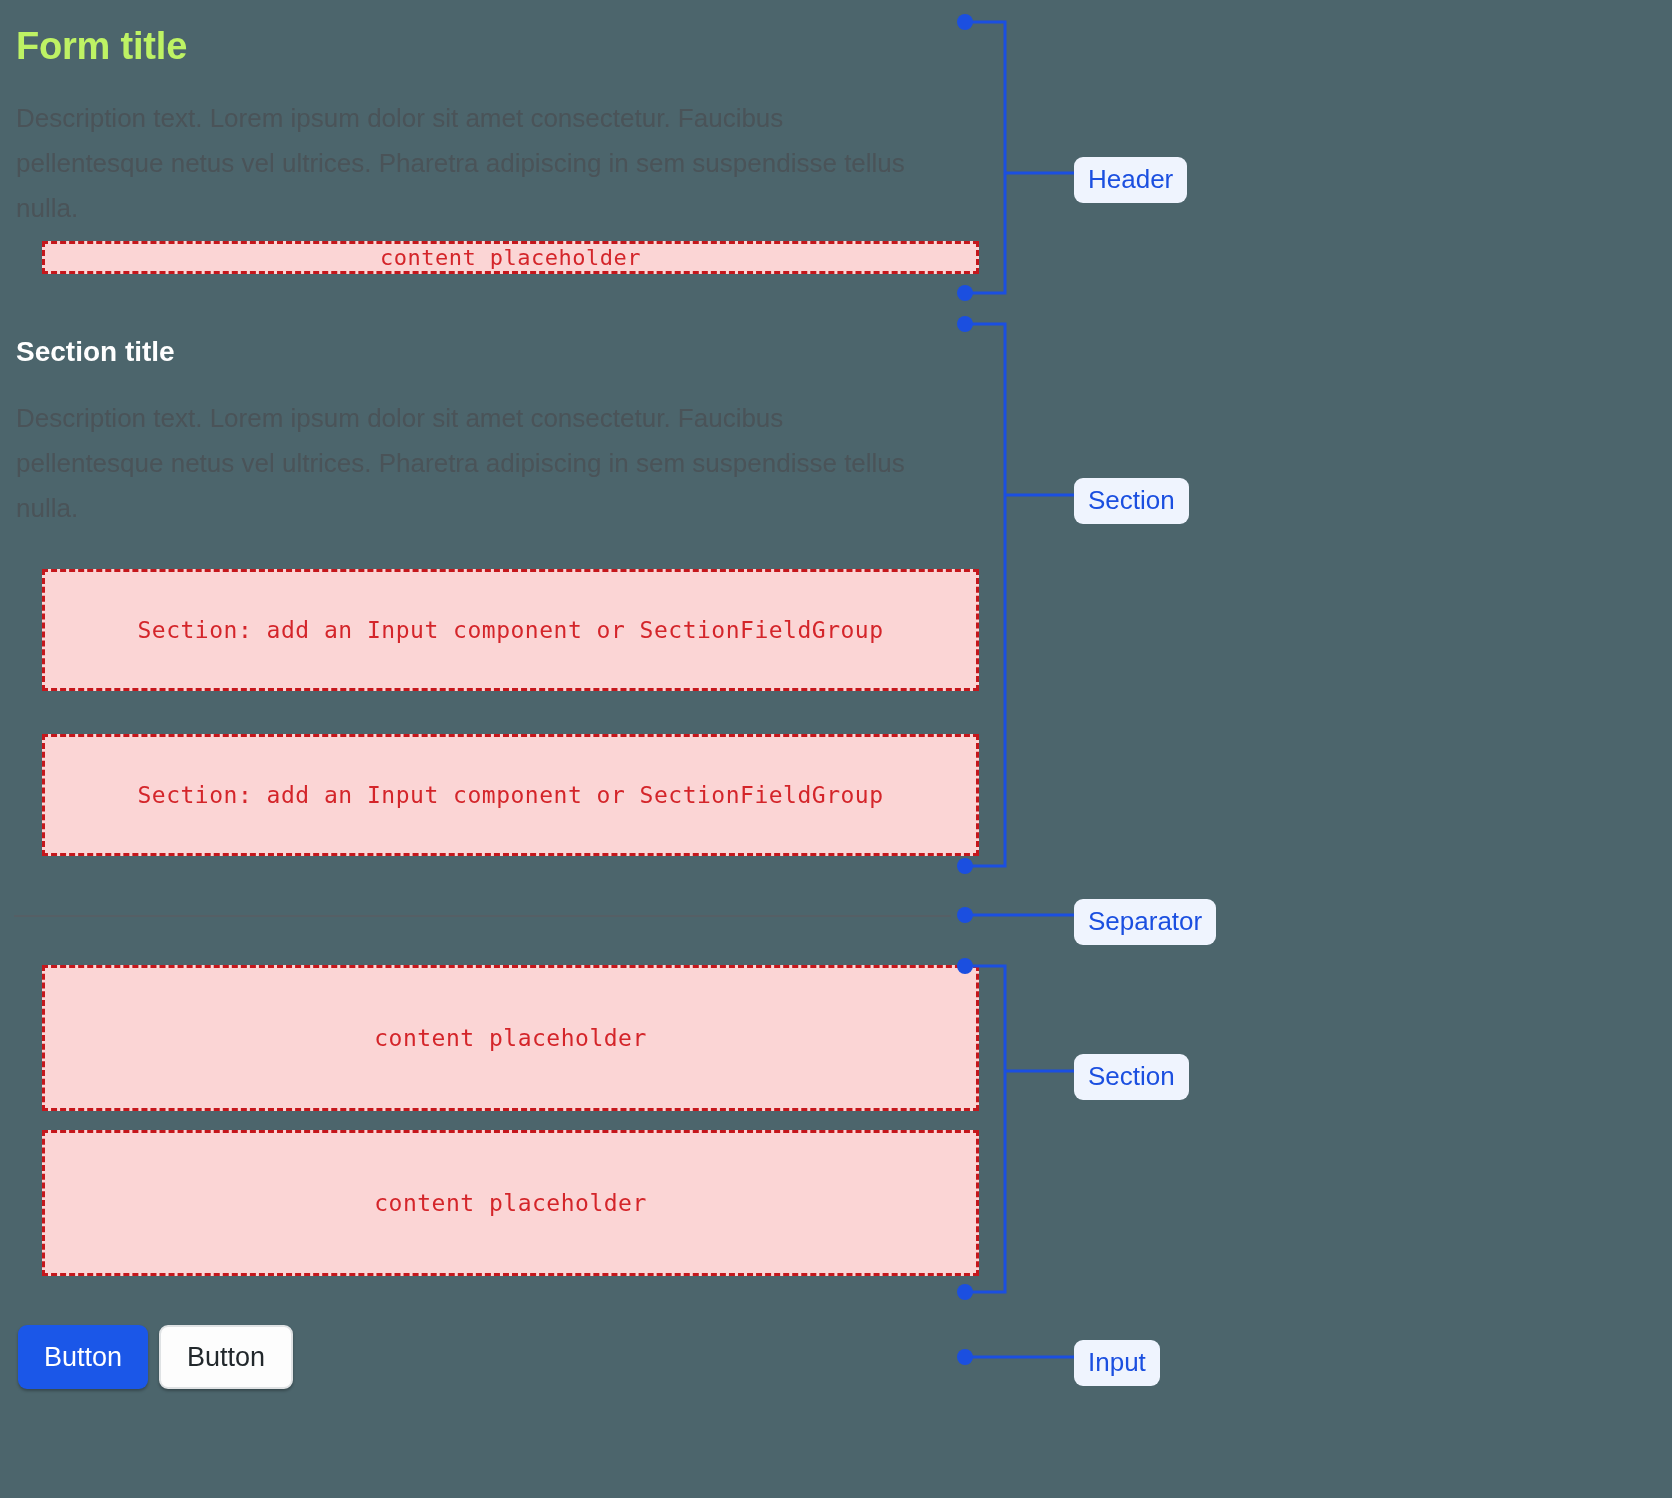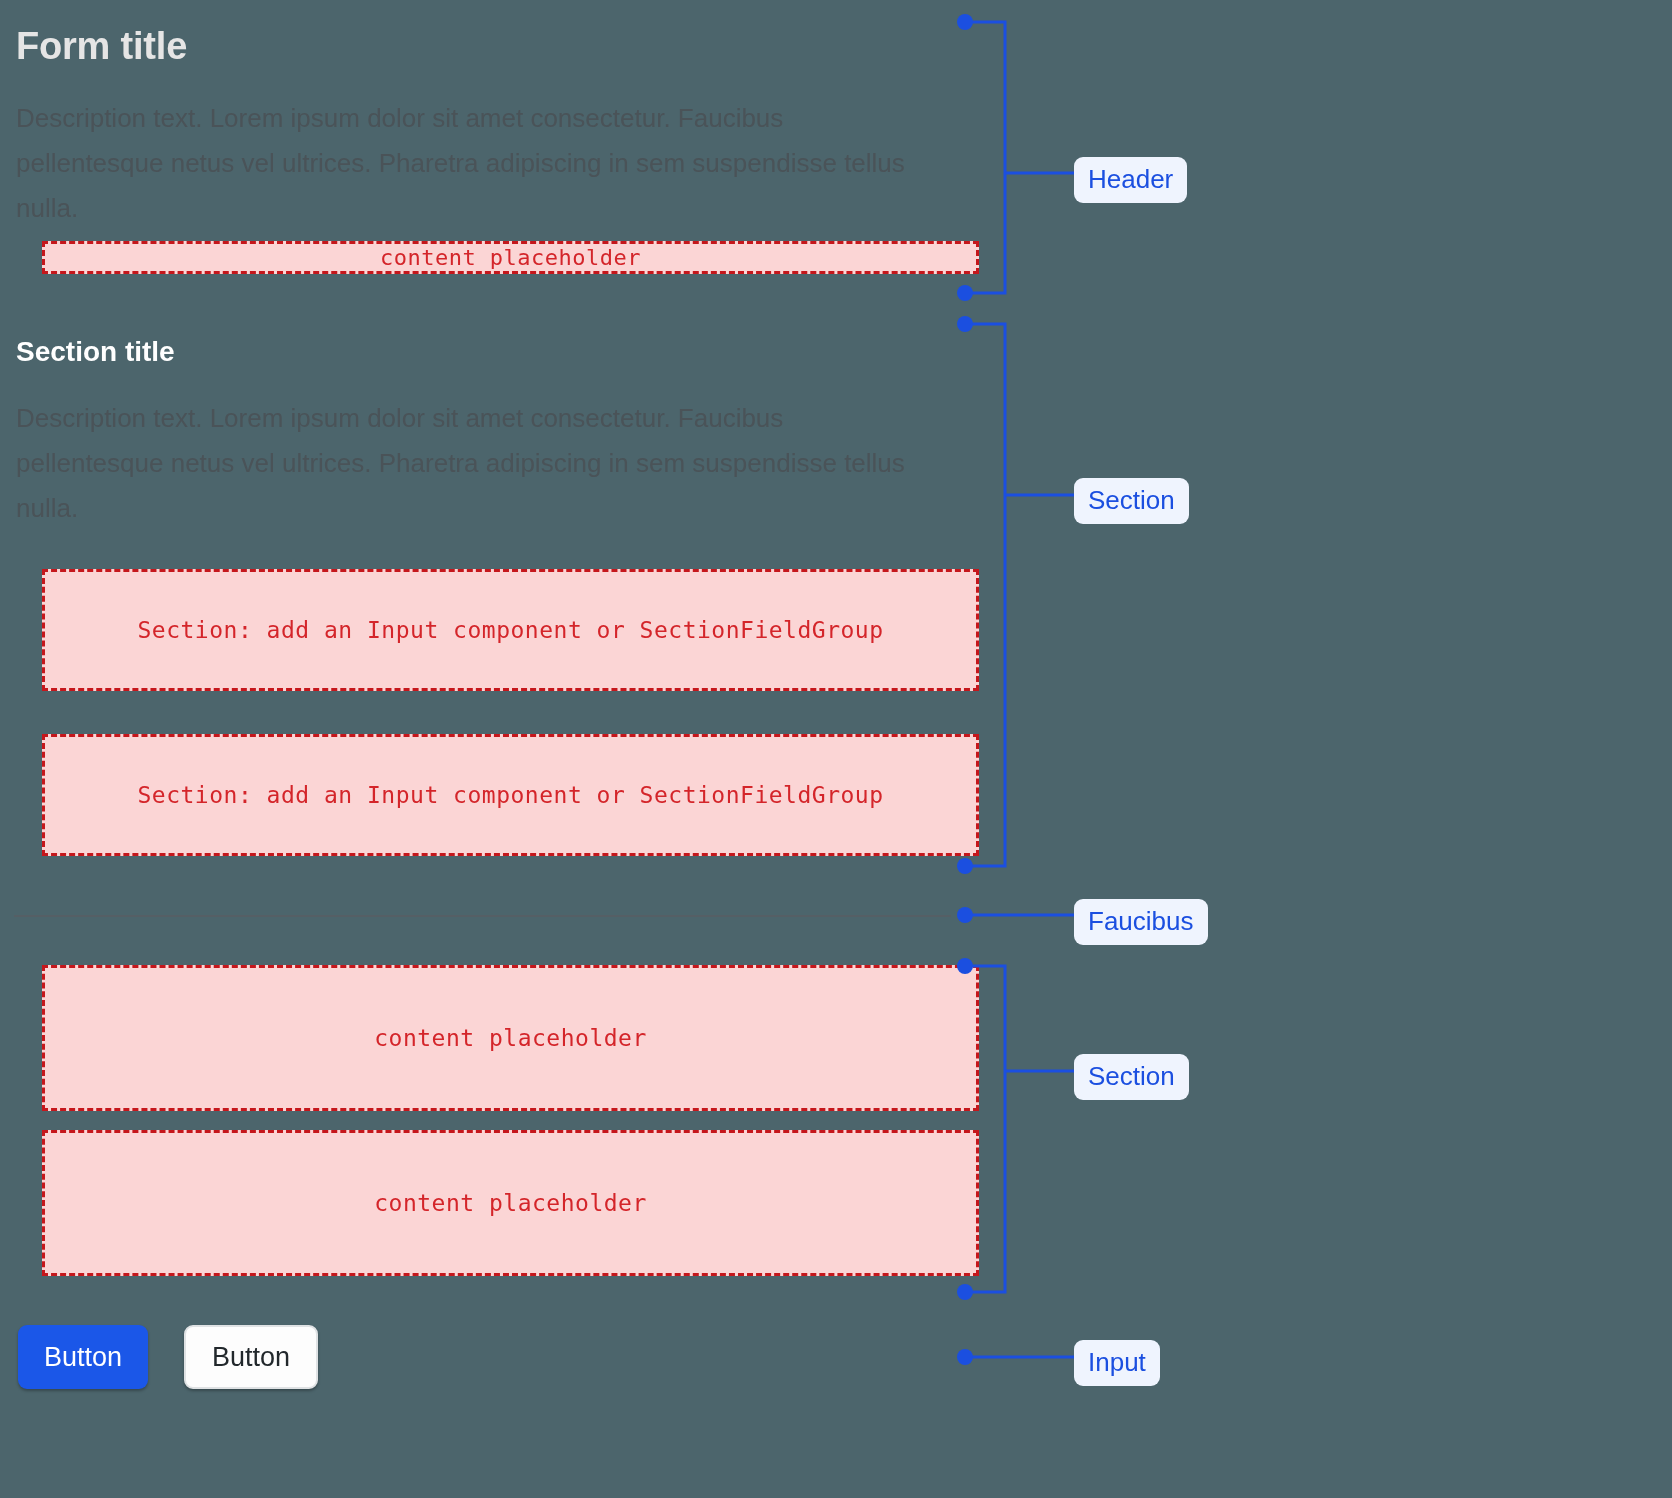--- a/index.html
+++ b/index.html
@@ -23,21 +23,21 @@
     width: 968px;
     height: 1498px;
   }
 
   .form-title {
     position: absolute;
     left: 16px;
     top: 22px;
     font-size: 38px;
     font-weight: 700;
-    color: #e5e5e5;
+    color: #bef264;
     letter-spacing: -0.2px;
     line-height: 48px;
     white-space: nowrap;
     text-align: right;
   }
 
   .header-desc {
     position: absolute;
     left: 16px;
     top: 96px;
@@ -100,21 +100,21 @@
     border-top: 2px solid #555f65;
   }
 
   
   .footer-bar {
     position: absolute;
     left: 18px;
     top: 1325px;
     display: flex;
     align-items: flex-start;
-    gap: 36px;
+    gap: 11px;
   }
   .btn {
     box-sizing: border-box;
     height: 64px;
     padding: 0 26px;
     border-radius: 9px;
     font-size: 27px;
     display: flex;
     align-items: center;
     justify-content: center;
@@ -232,19 +232,19 @@
       <circle cx="965" cy="966" r="8"></circle>
       <circle cx="965" cy="1292" r="8"></circle>
       <circle cx="965" cy="1357" r="8"></circle>
     </g>
   </svg>
 
   <div class="chip chip-header">Header</div>
 
   <div class="chip chip-section1">Section</div>
 
-  <div class="chip chip-separator">Faucibus</div>
+  <div class="chip chip-separator">Separator</div>
 
   <div class="chip chip-section2">Section</div>
 
   <div class="chip chip-footer">Input</div>
 
 </div>
 
 </body></html>

